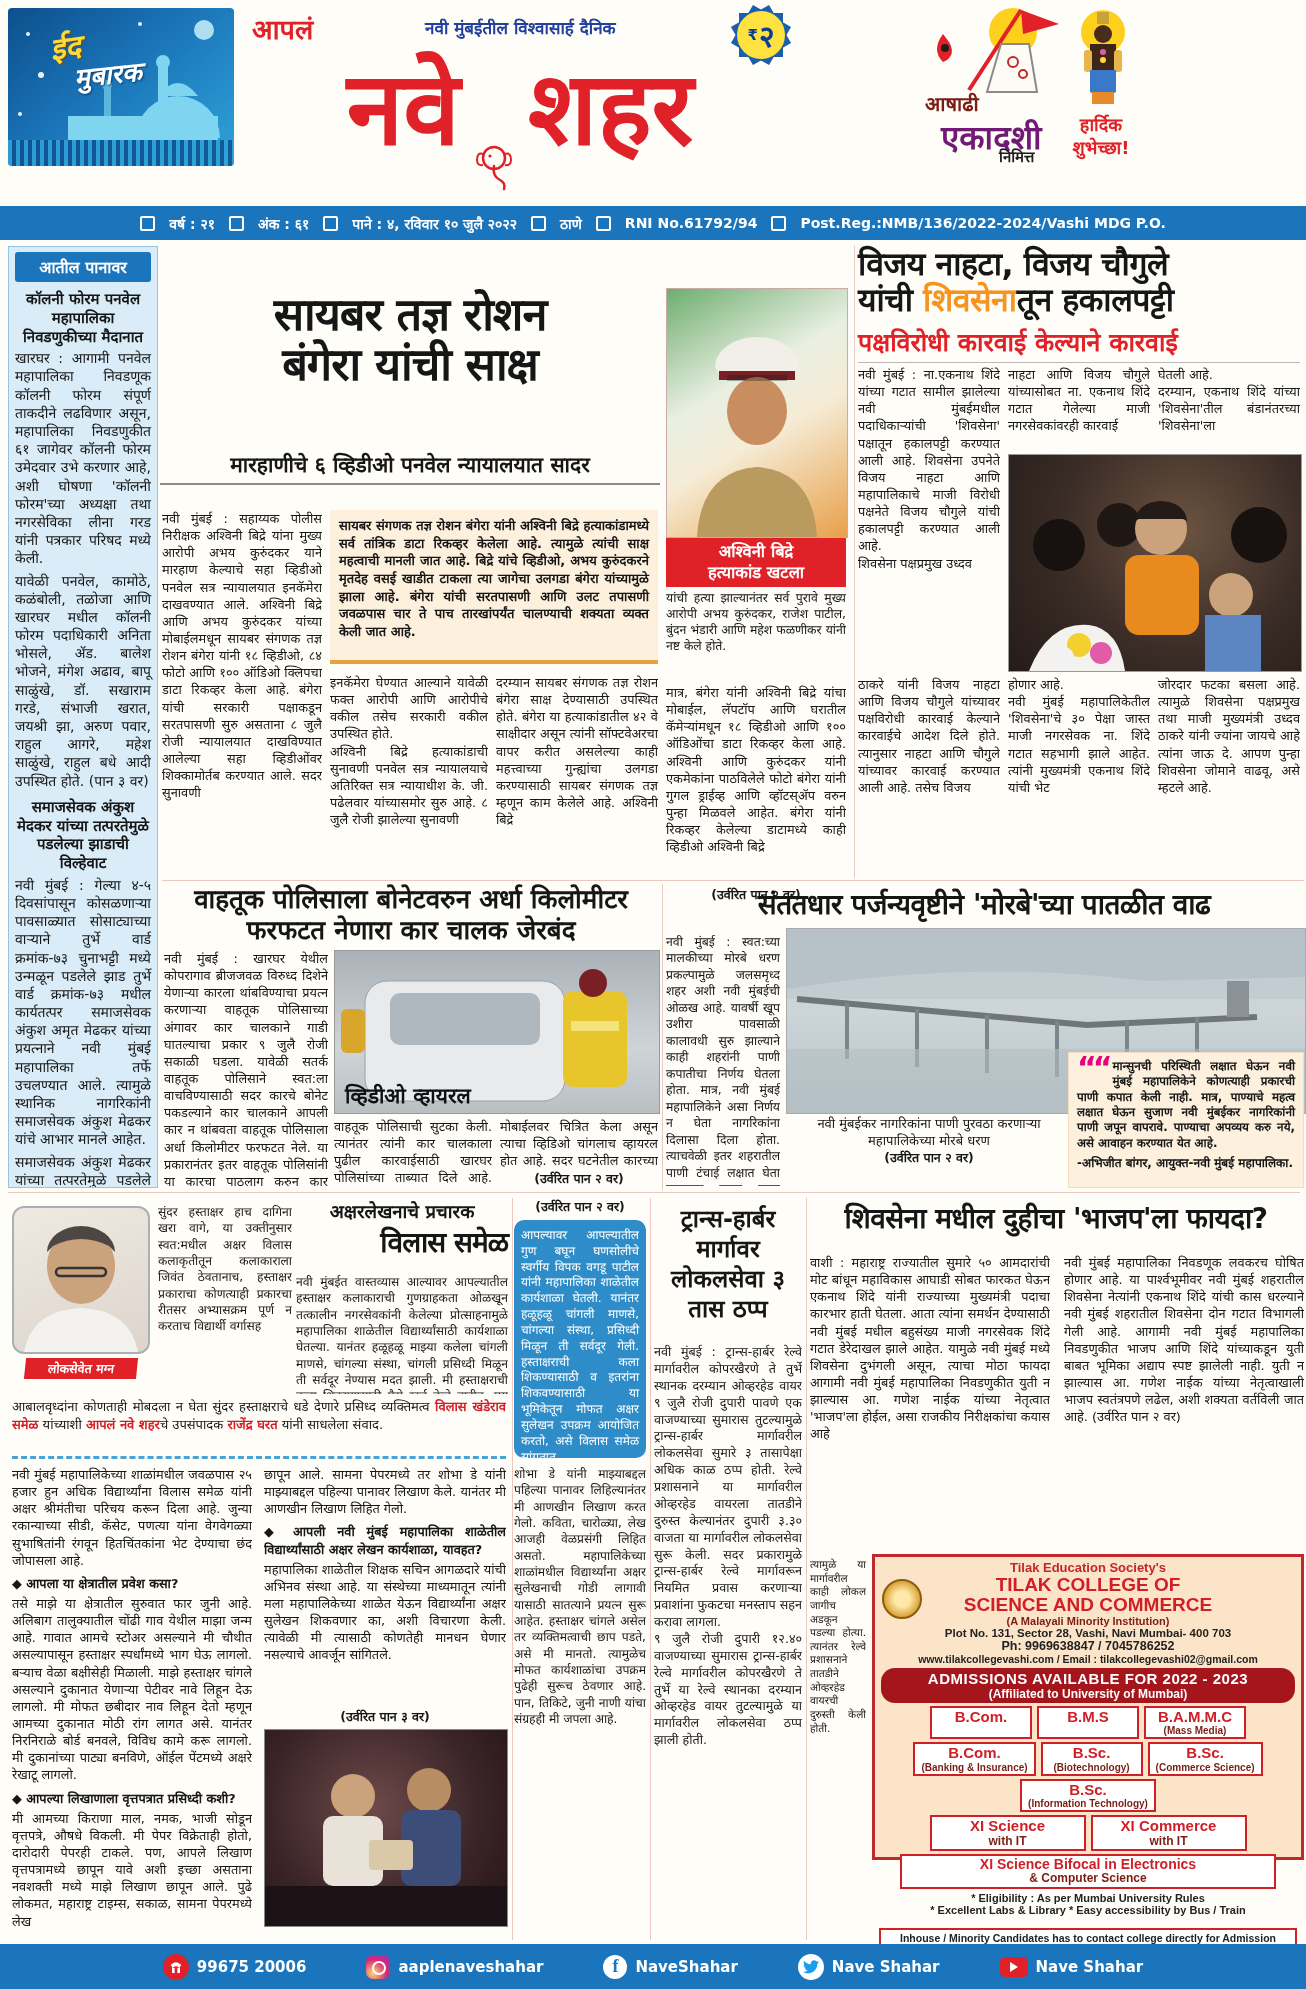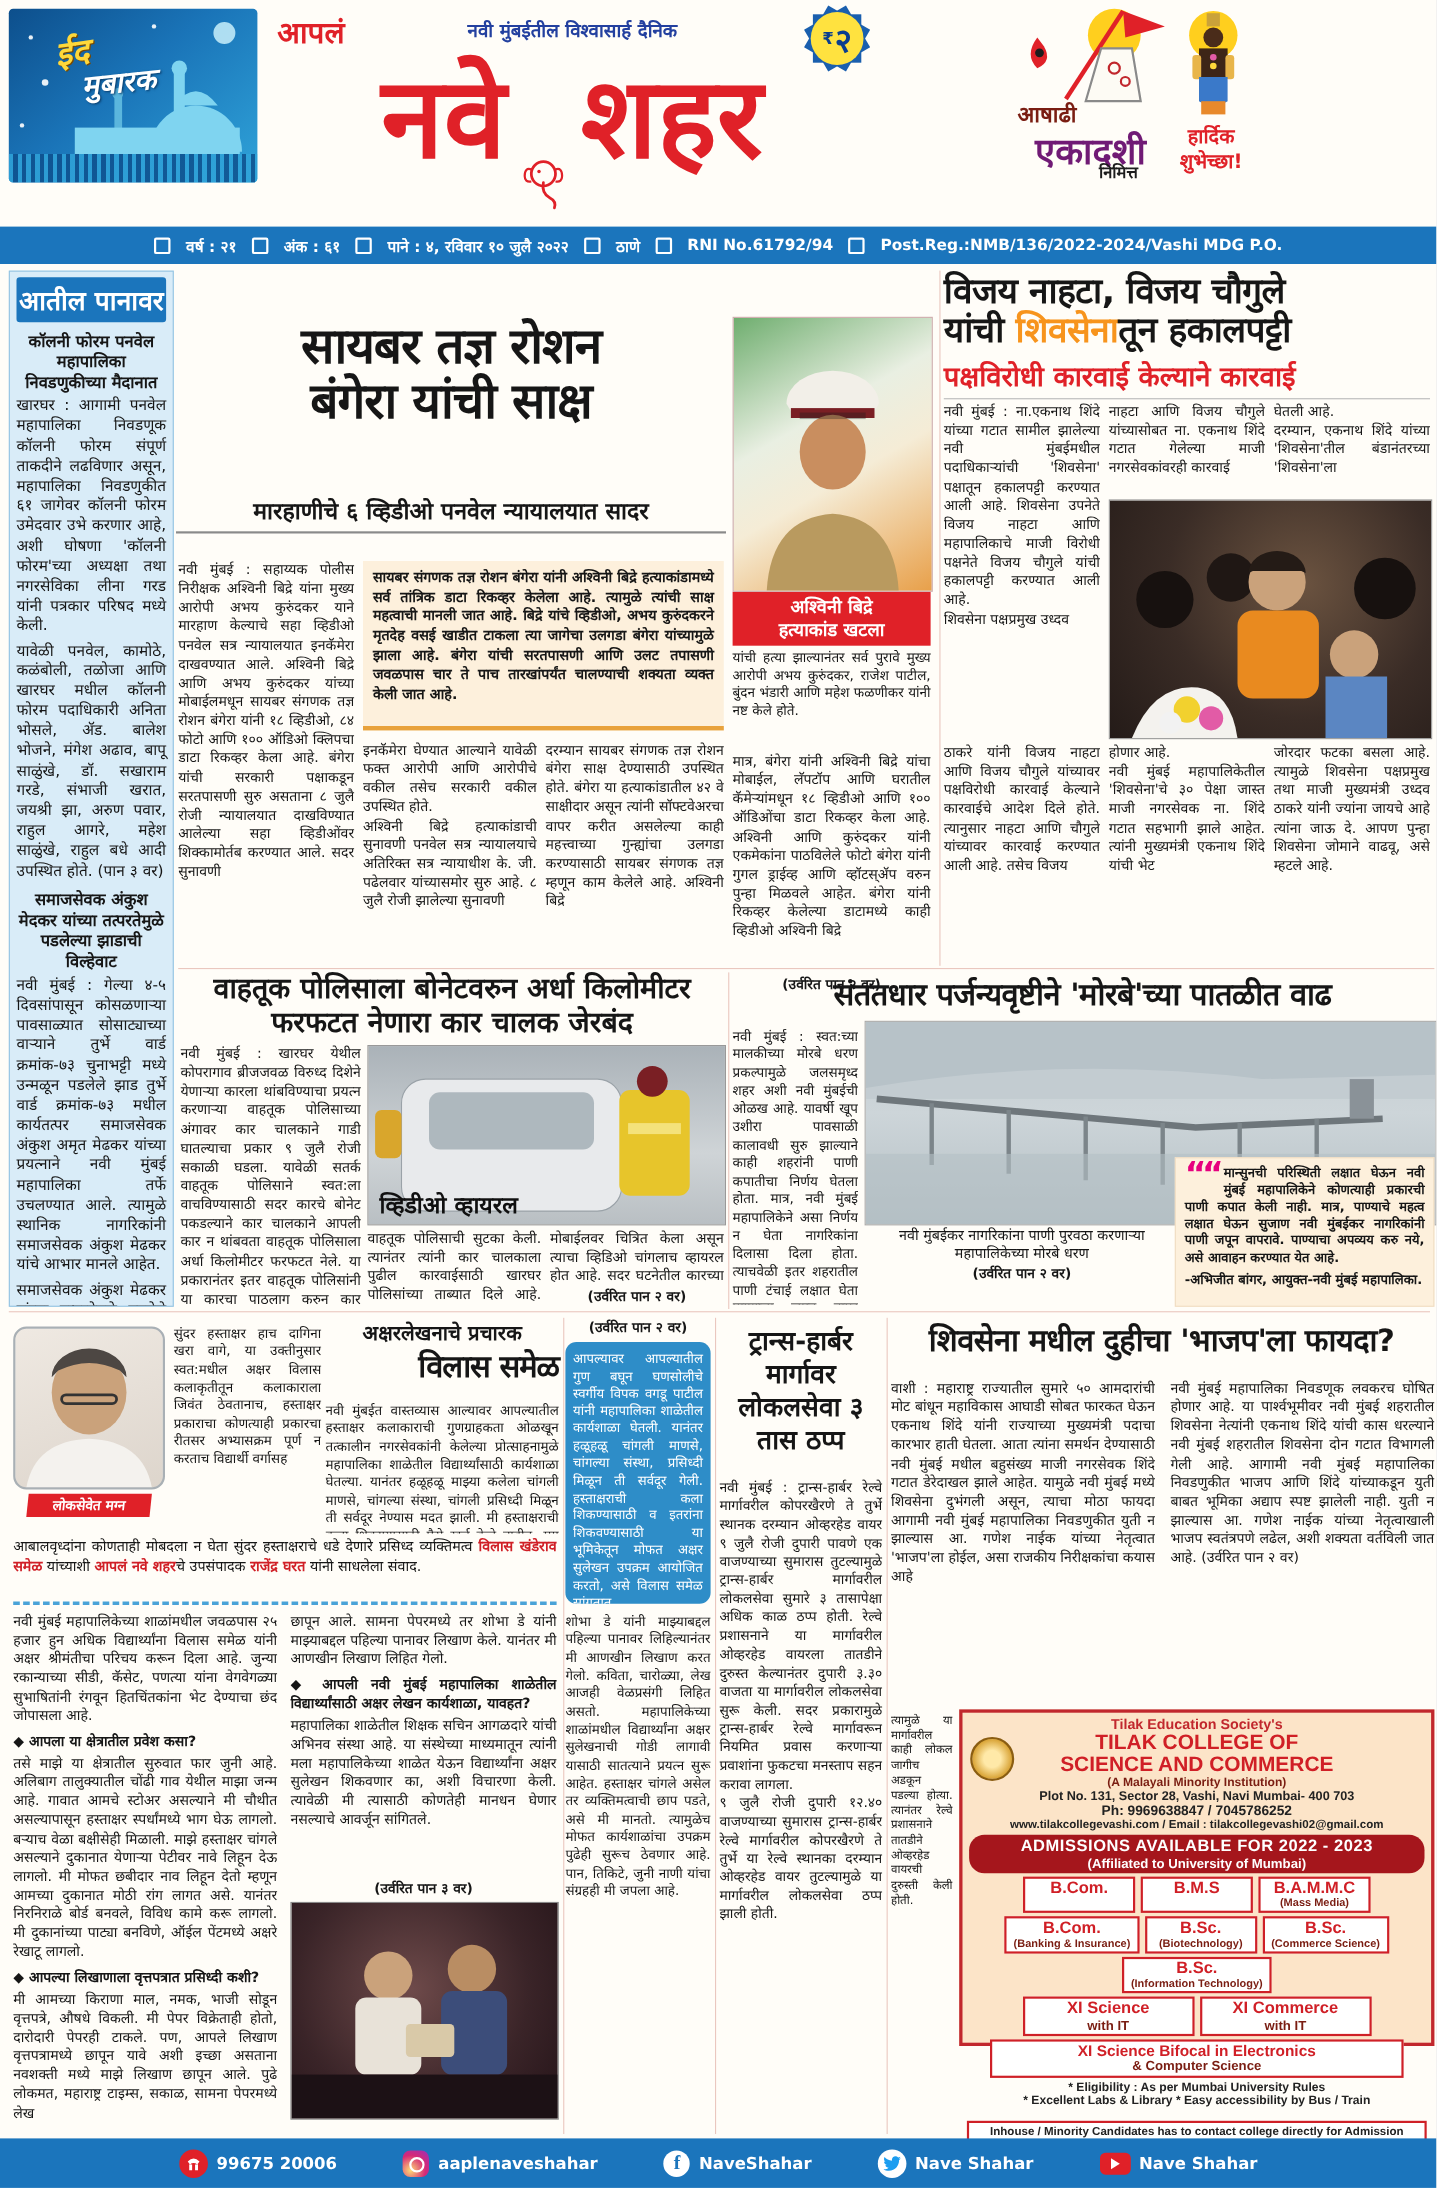--- a/index.html
+++ b/index.html
@@ -37,21 +37,21 @@
   .dateline{left:0;top:206px;width:1306px;height:34px;background:#1b75bc;display:flex;align-items:center;justify-content:center;gap:14px;
     color:#fff;font-size:14px;font-weight:bold;}
   .sq{display:inline-block;width:11px;height:11px;border:2px solid #fff;background:transparent;border-radius:2px;}
 
   
   .vdiv{width:0;border-left:1px solid #eac7bf;}
   .hdiv{height:0;border-top:1px solid #eac7bf;}
 
   
   .sidebar{left:8px;top:246px;width:150px;height:942px;background:#d9ecf8;border:1px solid #93c4e2;box-sizing:border-box;padding:5px 6px;}
-  .sb-header{background:#1b75bc;color:#fff;font-size:24px;font-weight:bold;text-align:center;padding:4px 0;border-radius:3px;}
+  .sb-header{background:#1b75bc;color:#fff;font-size:16px;font-weight:bold;text-align:center;padding:4px 0;border-radius:3px;}
   .sb-head{font-size:15px;font-weight:bold;text-align:center;line-height:1.25;margin:8px 0 3px;}
   .sb-p{font-size:14px;line-height:1.3;text-align:justify;margin:0 0 4px;}
 
   
   .col{font-size:12.8px;line-height:1.34;text-align:justify;}
   .cont{font-size:12.5px;font-weight:bold;text-align:center;}
 
   
   .cyber{left:160px;top:246px;width:690px;height:632px;margin-top:40px;}
   .cy-h{left:0;top:4px;width:500px;font-size:45px;font-weight:bold;line-height:1.1;text-align:center;letter-spacing:-1px;}

